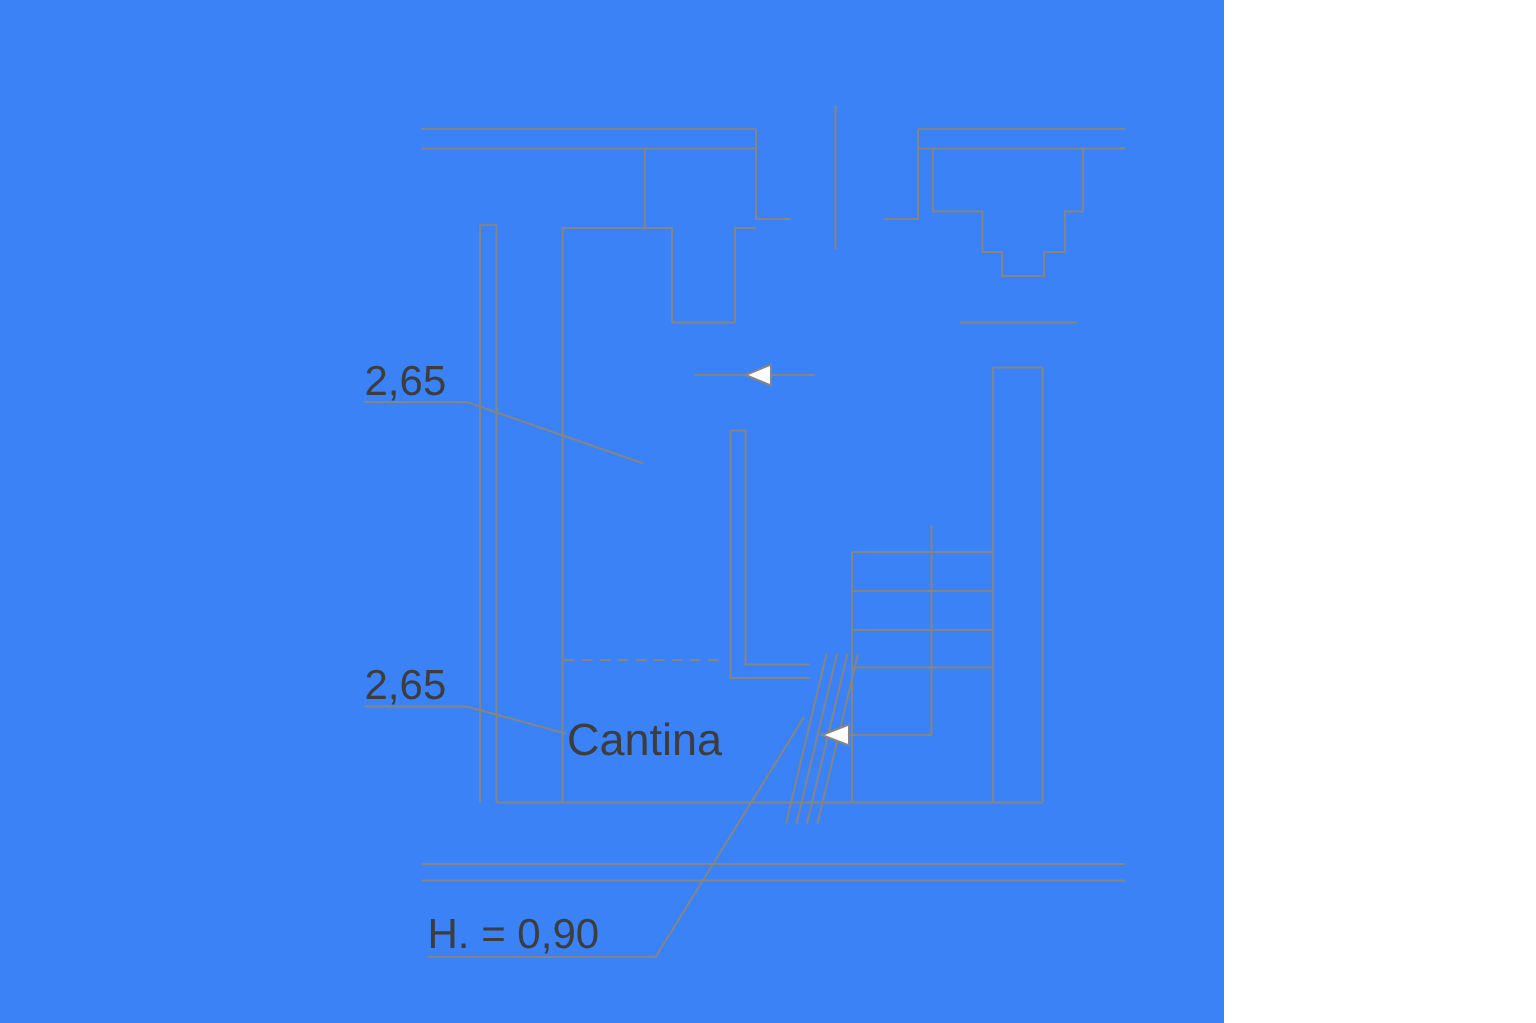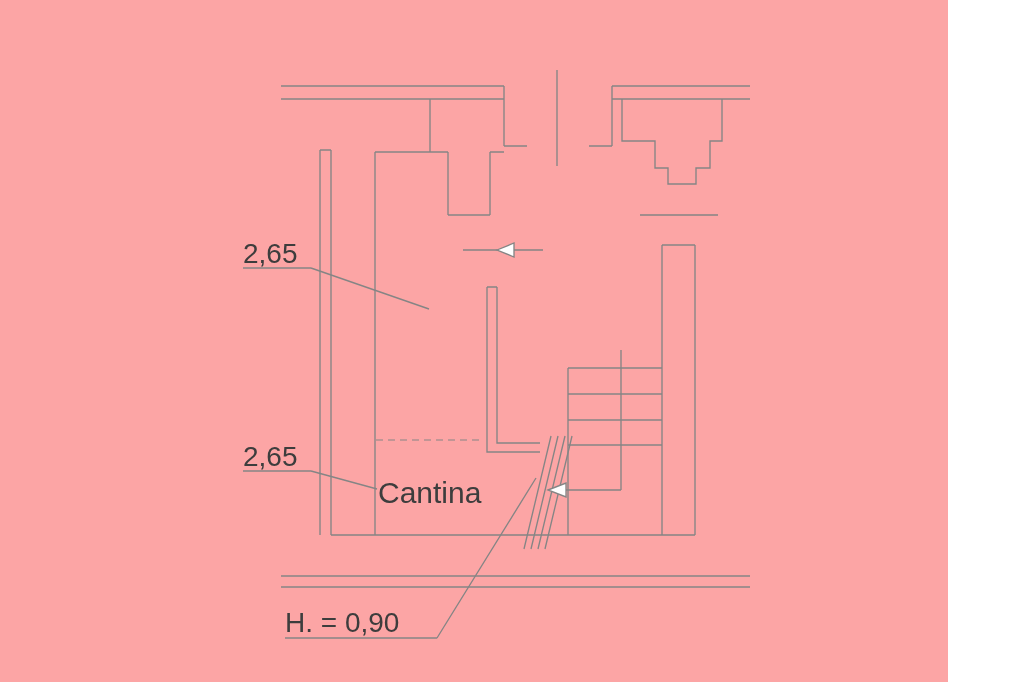--- a/index.html
+++ b/index.html
@@ -3,23 +3,23 @@
 <meta charset="utf-8">
 <style>
   html, body {
     margin: 0;
     padding: 0;
     background: #ffffff;
     font-family: "Liberation Sans", sans-serif;
   }
   .canvas {
     position: relative;
-    width: 948px;
+    width: 816px;
     height: 682px;
-    background: #fca5a5;
+    background: #3b82f6;
     overflow: hidden;
   }
   svg {
     display: block;
     width: 1024px;
     height: 682px;
   }
   .lines path, .lines polyline, .lines line {
     fill: none;
     stroke-width: 1.35;

